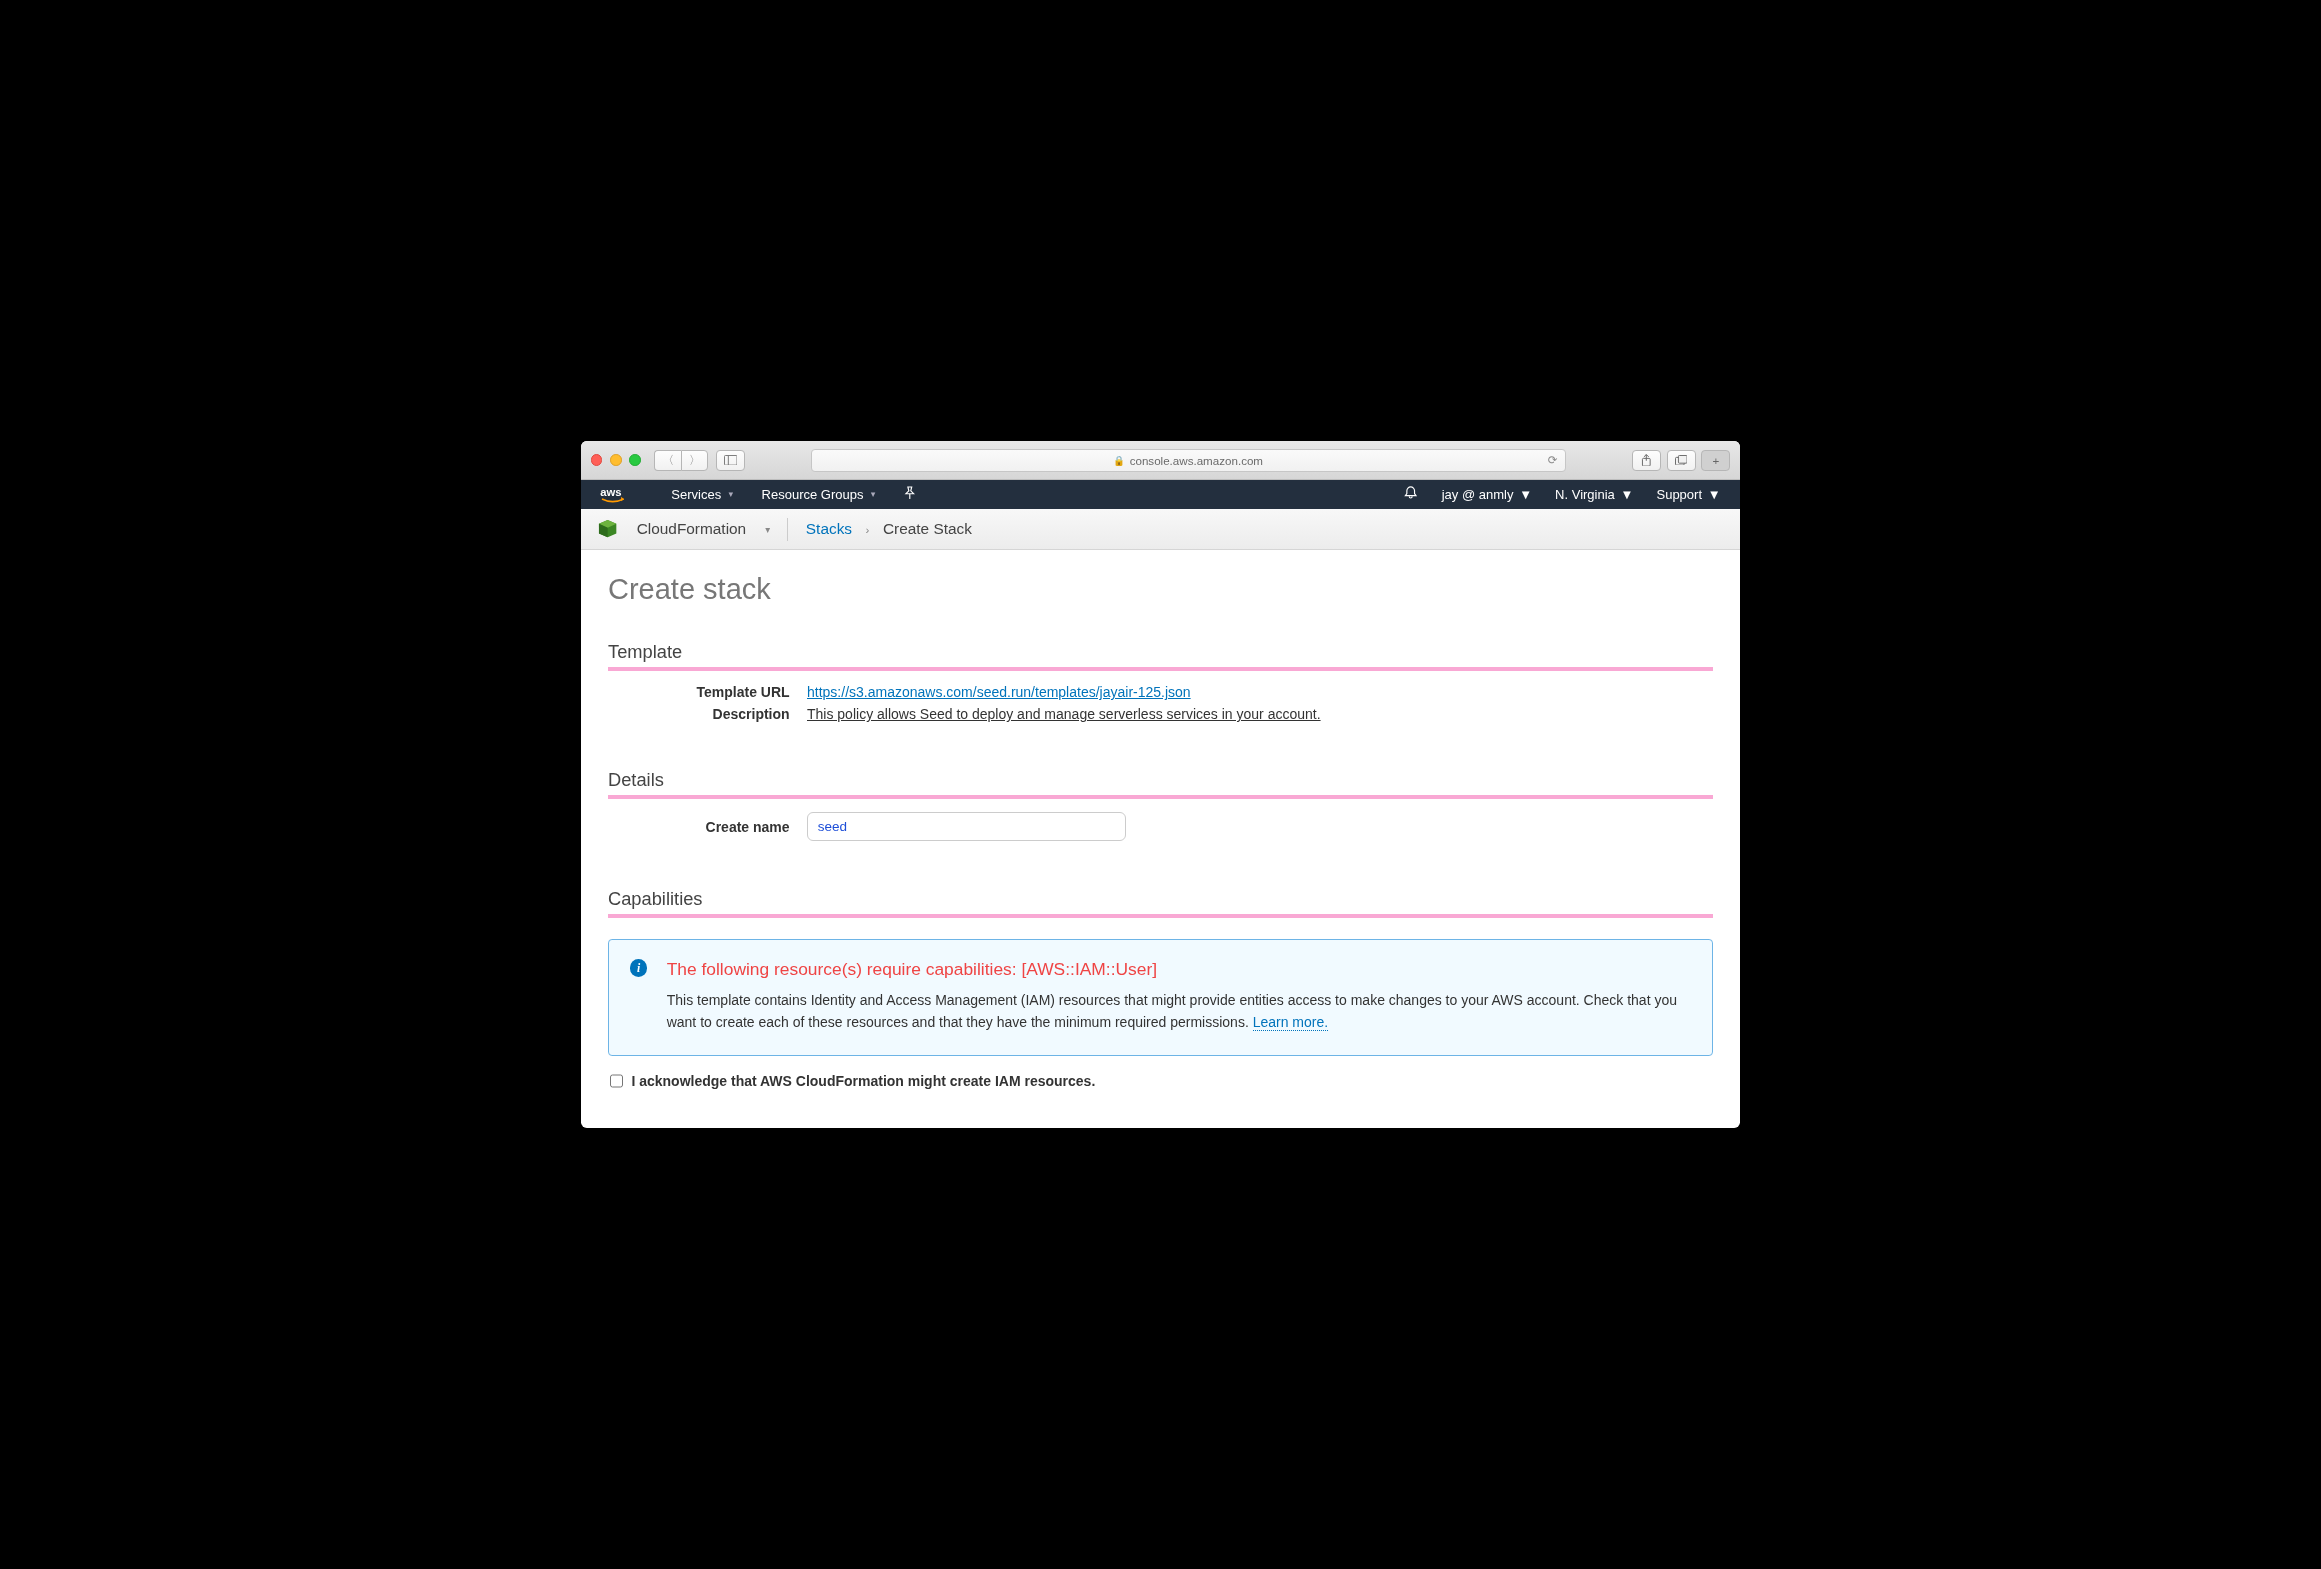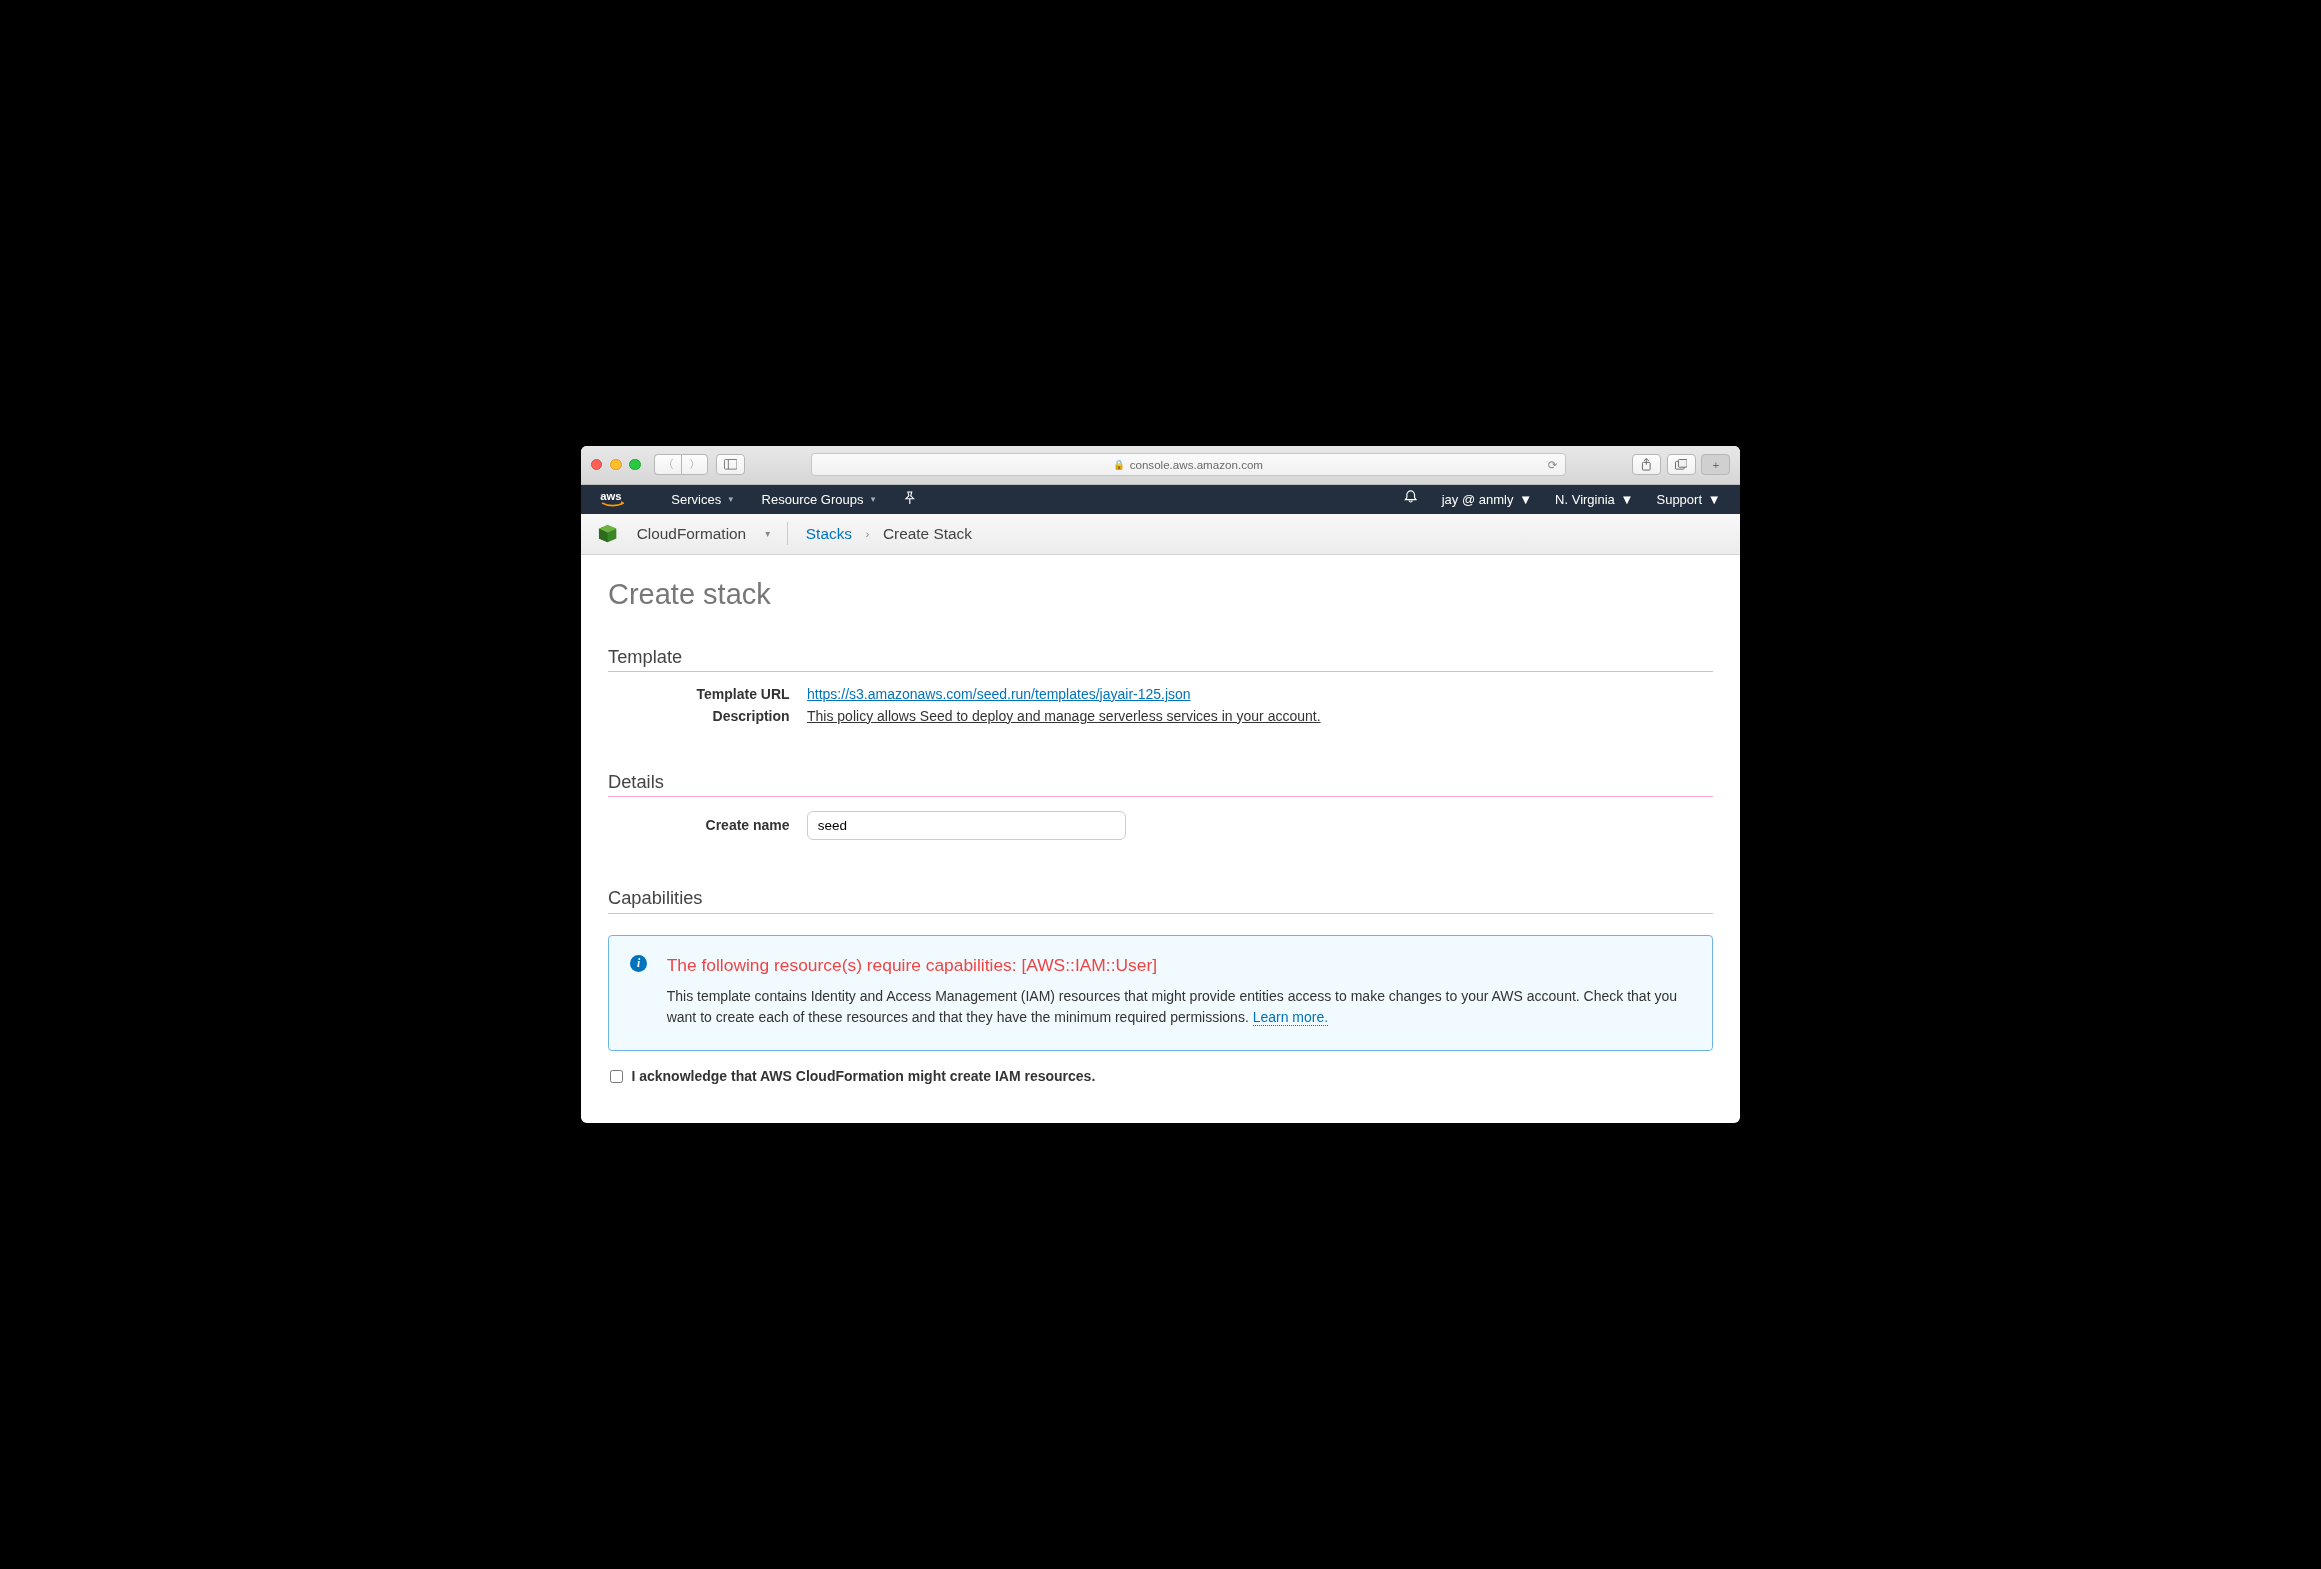--- a/index.html
+++ b/index.html
@@ -127,21 +127,21 @@
   .page h1 {
     font-size: 29px;
     font-weight: 400;
     color: #777;
     margin-bottom: 35px;
   }
   .section-title {
     font-size: 18.3px;
     font-weight: 400;
     color: #444;
-    border-bottom: 1px solid #f9a8d4;
+    border-bottom: 4px solid #f9a8d4;
     padding-bottom: 3.9px;
     margin-bottom: 13.5px;
   }
   .field-row {
     display: flex;
     align-items: center;
     margin-bottom: 5.8px;
     font-size: 14px;
   }
   .field-label {
@@ -154,21 +154,21 @@
   .field-value { color: #333; text-decoration: underline; }
   .field-value.link { color: #0073bb; }
   .section-gap { height: 41px; }
   .text-input {
     width: 319px;
     height: 29px;
     border: 1px solid #ccc;
     border-radius: 6px;
     padding: 0 9.7px;
     font-size: 13.5px;
-    color: #000000;
+    color: #1d4ed8;
     background:#fff;
   }
   
   .info-box {
     border: 1px solid #6db4e6;
     background: #f1faff;
     border-radius: 3.9px;
     padding: 19.3px 21px 21px 21px;
     display: flex;
     gap: 19.3px;

